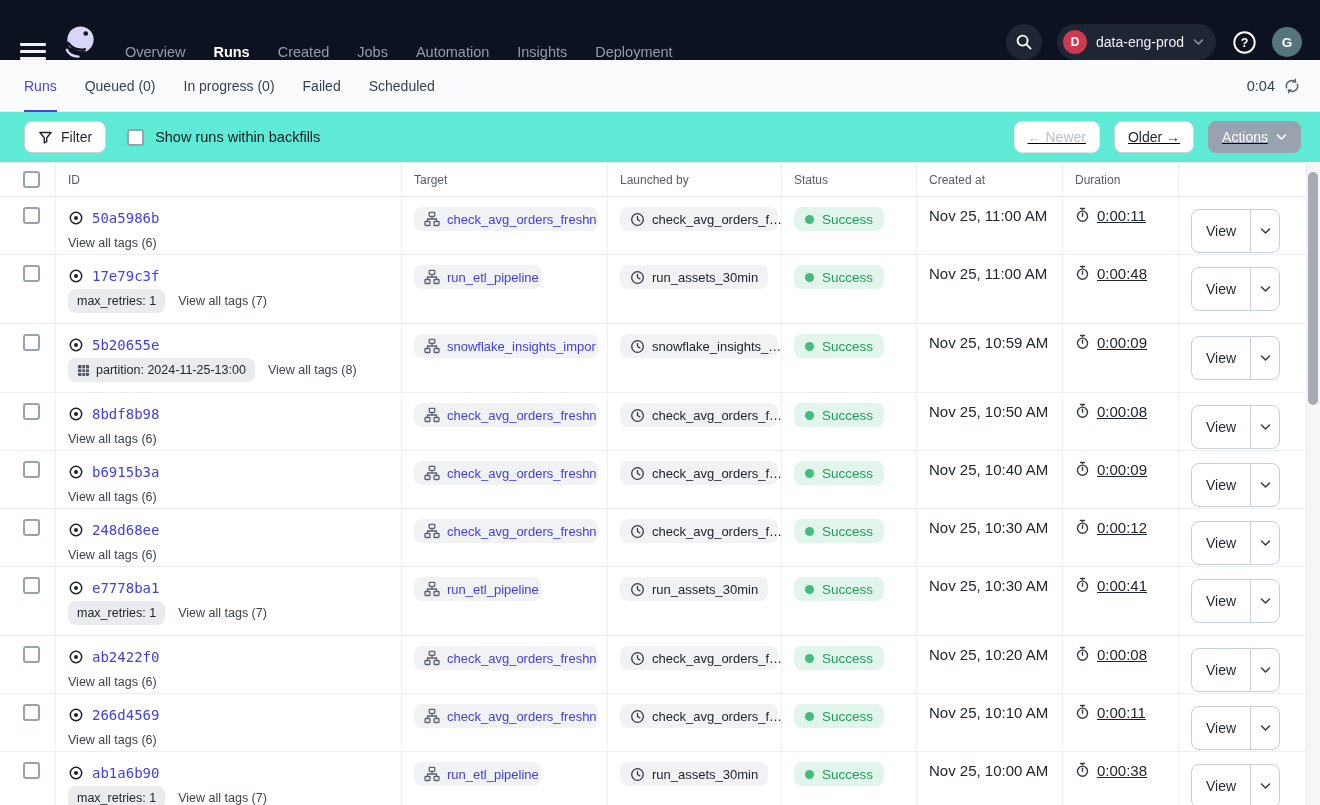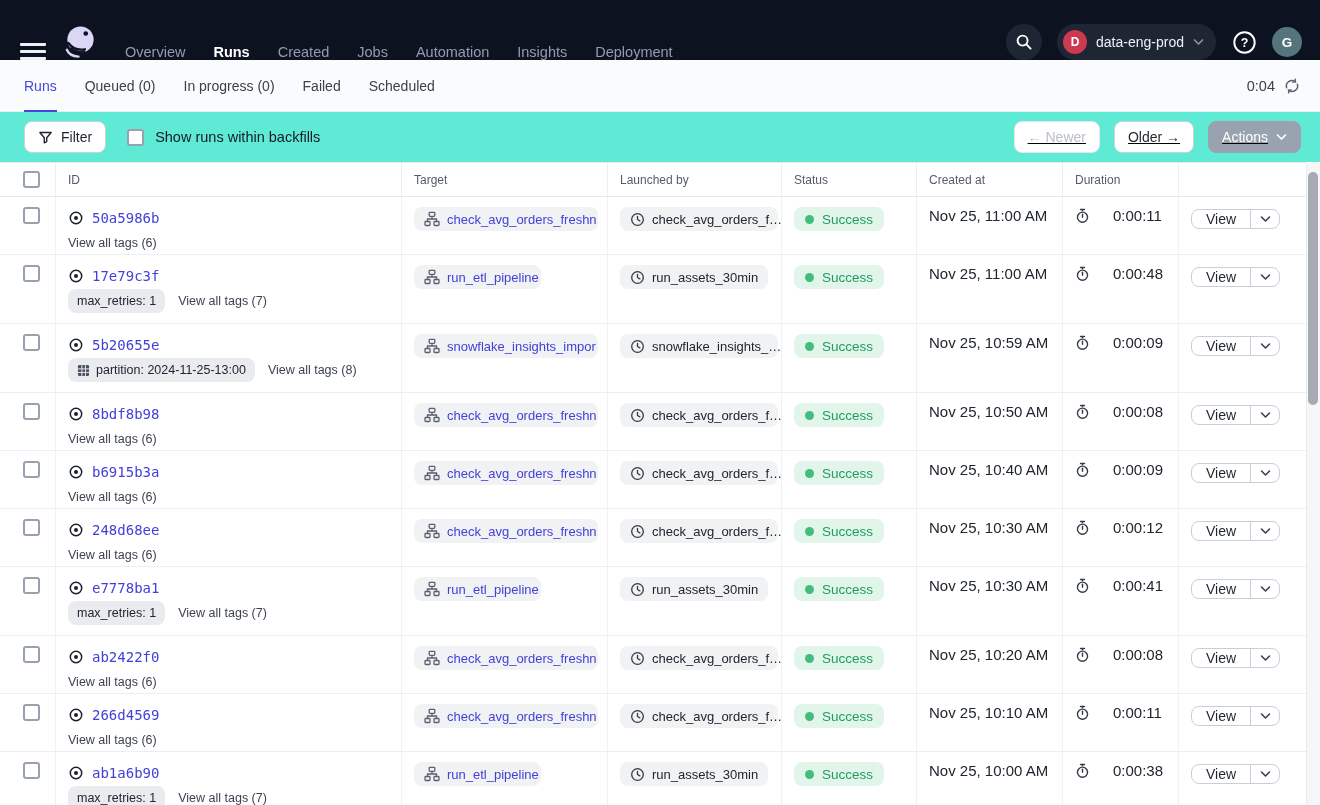--- a/index.html
+++ b/index.html
@@ -59,23 +59,23 @@
   .view-tags { font-size: 12.5px; color: #3c434f; cursor: pointer; text-decoration: none; white-space: nowrap; }
 
   .pill { display: inline-flex; align-items: center; gap: 7px; background: #f0f2f4; border-radius: 8px; height: 24px; padding: 0 10px; font-size: 13px; white-space: nowrap; cursor: pointer; }
   .target-pill { color: #4340d8; max-width: 184px; padding-right: 2px; }
   .target-pill .pill-text { overflow: hidden; }
   .launched-pill { color: #20262f; max-width: 158px; }
   .status-pill { display: inline-flex; align-items: center; gap: 8px; background: #e2f5ea; color: #1d9e5c; height: 24px; border-radius: 8px; padding: 0 11px; font-size: 13.5px; white-space: nowrap; }
   .dot { width: 9px; height: 9px; border-radius: 50%; background: #43bd7d; flex: none; }
 
   .created { font-size: 15px; color: #20262f; white-space: nowrap; }
-  .duration { display: flex; align-items: center; gap: 23px; font-size: 15px; color: #20262f; white-space: nowrap; }
-
-  .view-group { display: inline-flex; border: 1px solid #c9cfd8; border-radius: 8px; overflow: hidden; height: 20px; background: #fff; }
+  .duration { display: flex; align-items: flex-start; gap: 7px; font-size: 15px; color: #20262f; white-space: nowrap; text-decoration: underline; }
+
+  .view-group { display: inline-flex; border: 1px solid #c9cfd8; border-radius: 8px; overflow: hidden; height: 44px; background: #fff; }
   .view-main { padding: 0 14px; font-size: 14px; font-weight: 500; color: #1f2630; display: flex; align-items: center; background: none; border: none; font-family: inherit; cursor: pointer; }
   .view-caret { width: 29px; border-left: 1px solid #c9cfd8; display: flex; align-items: center; justify-content: center; background: none; border-top: none; border-right: none; border-bottom: none; cursor: pointer; }
 
   .icon { display: inline-flex; align-items: center; justify-content: center; flex: none; }
 
   
   .scroll-track { position: absolute; right: 0; top: 163px; bottom: 0; width: 14px; background: #f5f6f7; border-left: 1px solid #e9ebee; }
   .scroll-thumb { position: absolute; right: 2px; top: 172px; width: 10px; height: 233px; background: #a6abb3; border-radius: 5px; cursor: pointer; }
 </style>
 </head>

